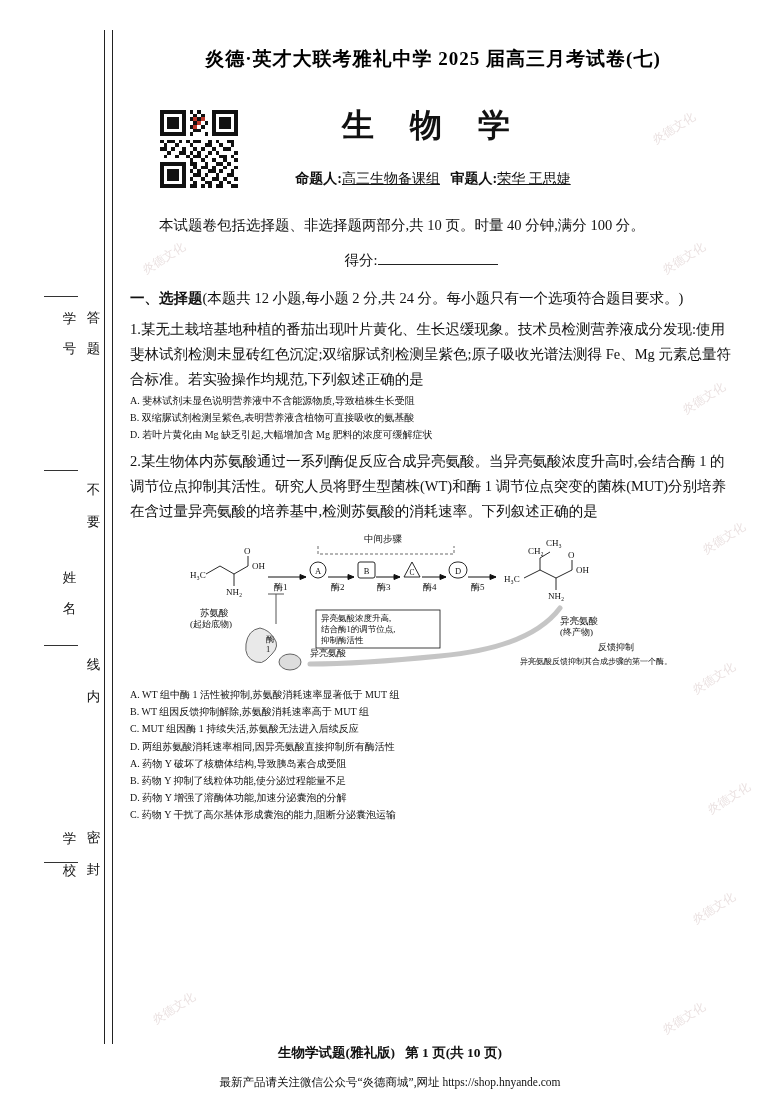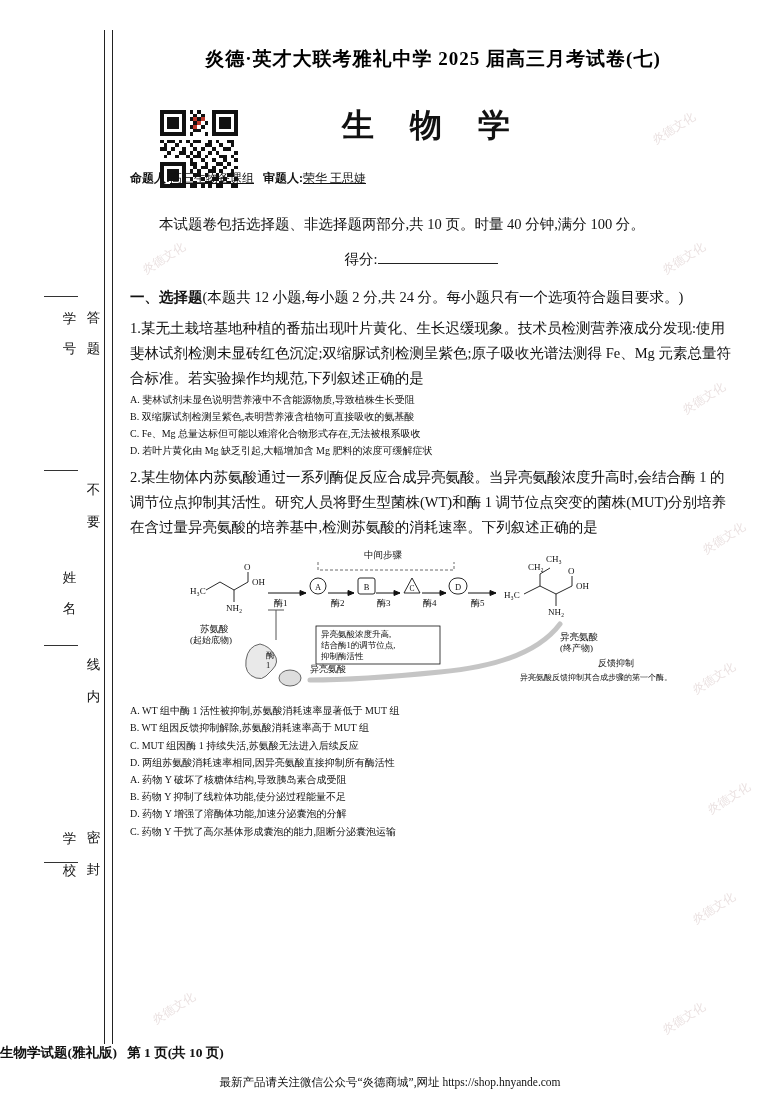--- a/index.html
+++ b/index.html
@@ -48,21 +48,22 @@
     color:#000;
   }
   .subject{
     text-align:center;
     font-size:32px;
     font-weight:bold;
     letter-spacing:14px;
     margin-top:32px;
   }
   .authors{
-    font-size:12px;
+    text-align:center;
+    font-size:14px;
     font-weight:bold;
     margin-top:22px;
   }
   .authors .u{ text-decoration:underline; font-weight:normal;}
   .notice{
     font-size:14.5px;
     margin-top:26px;
     text-indent:2em;
     line-height:1.6;
   }
@@ -94,21 +95,21 @@
   
   .qr{
     position:absolute;left:160px;top:110px;
     width:78px;height:78px;
   }
   .qr svg{display:block;}
 
   
   .footer{
     position:absolute;left:0;right:0;bottom:42px;
-    text-align:left;font-size:13.5px;font-weight:bold;
+    text-align:center;font-size:13.5px;font-weight:bold;
   }
   .footer .pg{font-weight:bold;}
   .adbar{
     position:absolute;left:0;right:0;bottom:14px;
     text-align:center;font-size:11.5px;color:#111;
     font-family:"Liberation Serif", serif;
   }
 
   
   .figure{
@@ -286,21 +287,20 @@
 
     <div class="sec-title">
       <b>一、选择题</b><span>(本题共 12 小题,每小题 2 分,共 24 分。每小题只有一个选项符合题目要求。)</span>
     </div>
 
     <div class="q">
       <span>1.</span><span>某无土栽培基地种植的番茄出现叶片黄化、生长迟缓现象。技术员检测营养液成分发现:使用斐林试剂检测未显砖红色沉淀;双缩脲试剂检测呈紫色;原子吸收光谱法测得 Fe、Mg 元素总量符合标准。若实验操作均规范,下列叙述正确的是</span>
     </div>
     <div class="opt">A. 斐林试剂未显色说明营养液中不含能源物质,导致植株生长受阻</div>
     <div class="opt">B. 双缩脲试剂检测呈紫色,表明营养液含植物可直接吸收的氨基酸</div>
-    <div class="opt">C. Fe、Mg 总量达标但可能以难溶化合物形式存在,无法被根系吸收</div>
     <div class="opt">D. 若叶片黄化由 Mg 缺乏引起,大幅增加含 Mg 肥料的浓度可缓解症状</div>
 
     <div class="q">
       <span>2.</span><span>某生物体内苏氨酸通过一系列酶促反应合成异亮氨酸。当异亮氨酸浓度升高时,会结合酶 1 的调节位点抑制其活性。研究人员将野生型菌株(WT)和酶 1 调节位点突变的菌株(MUT)分别培养在含过量异亮氨酸的培养基中,检测苏氨酸的消耗速率。下列叙述正确的是</span>
     </div>
 
     <div class="figure">
       <svg width="530" height="150" viewBox="0 0 530 150">
 
         <text x="215" y="10" font-family="Liberation Serif, serif" font-size="9.5" fill="#111" text-anchor="middle">中间步骤</text>

